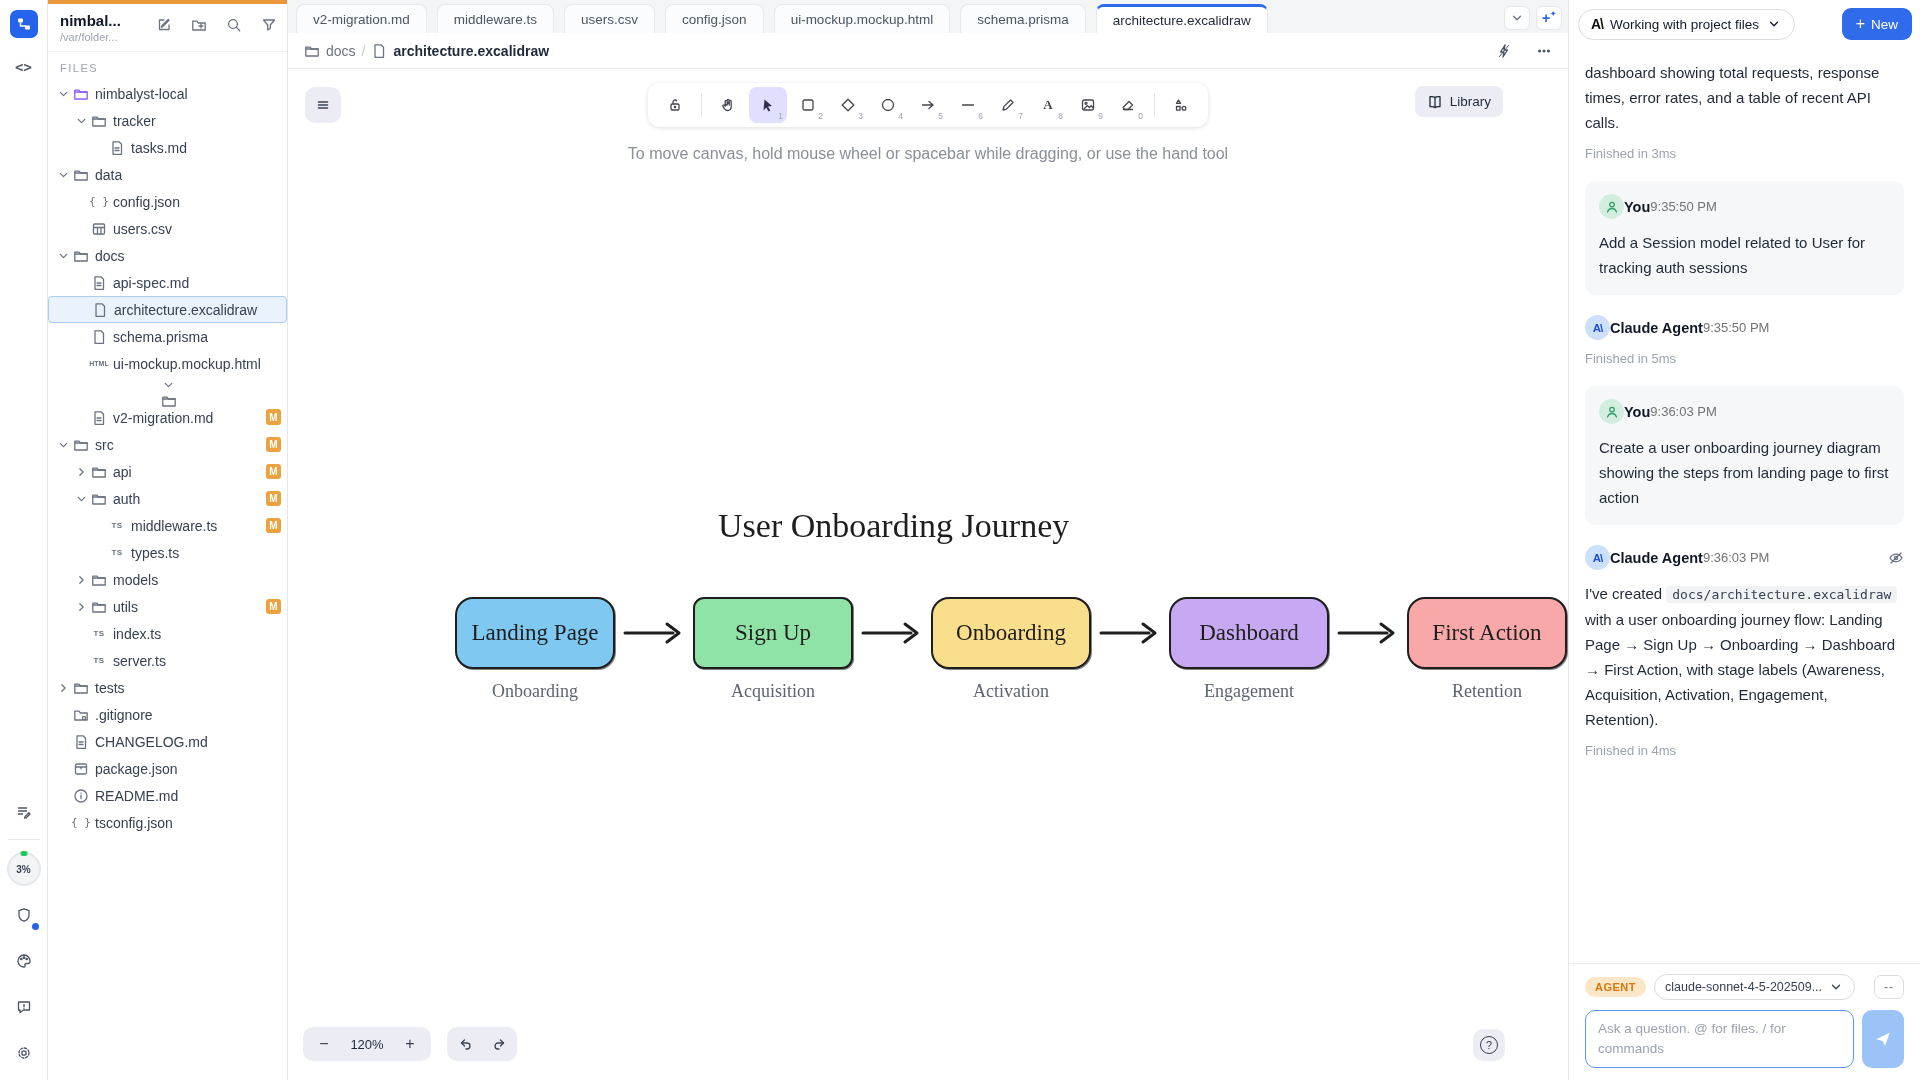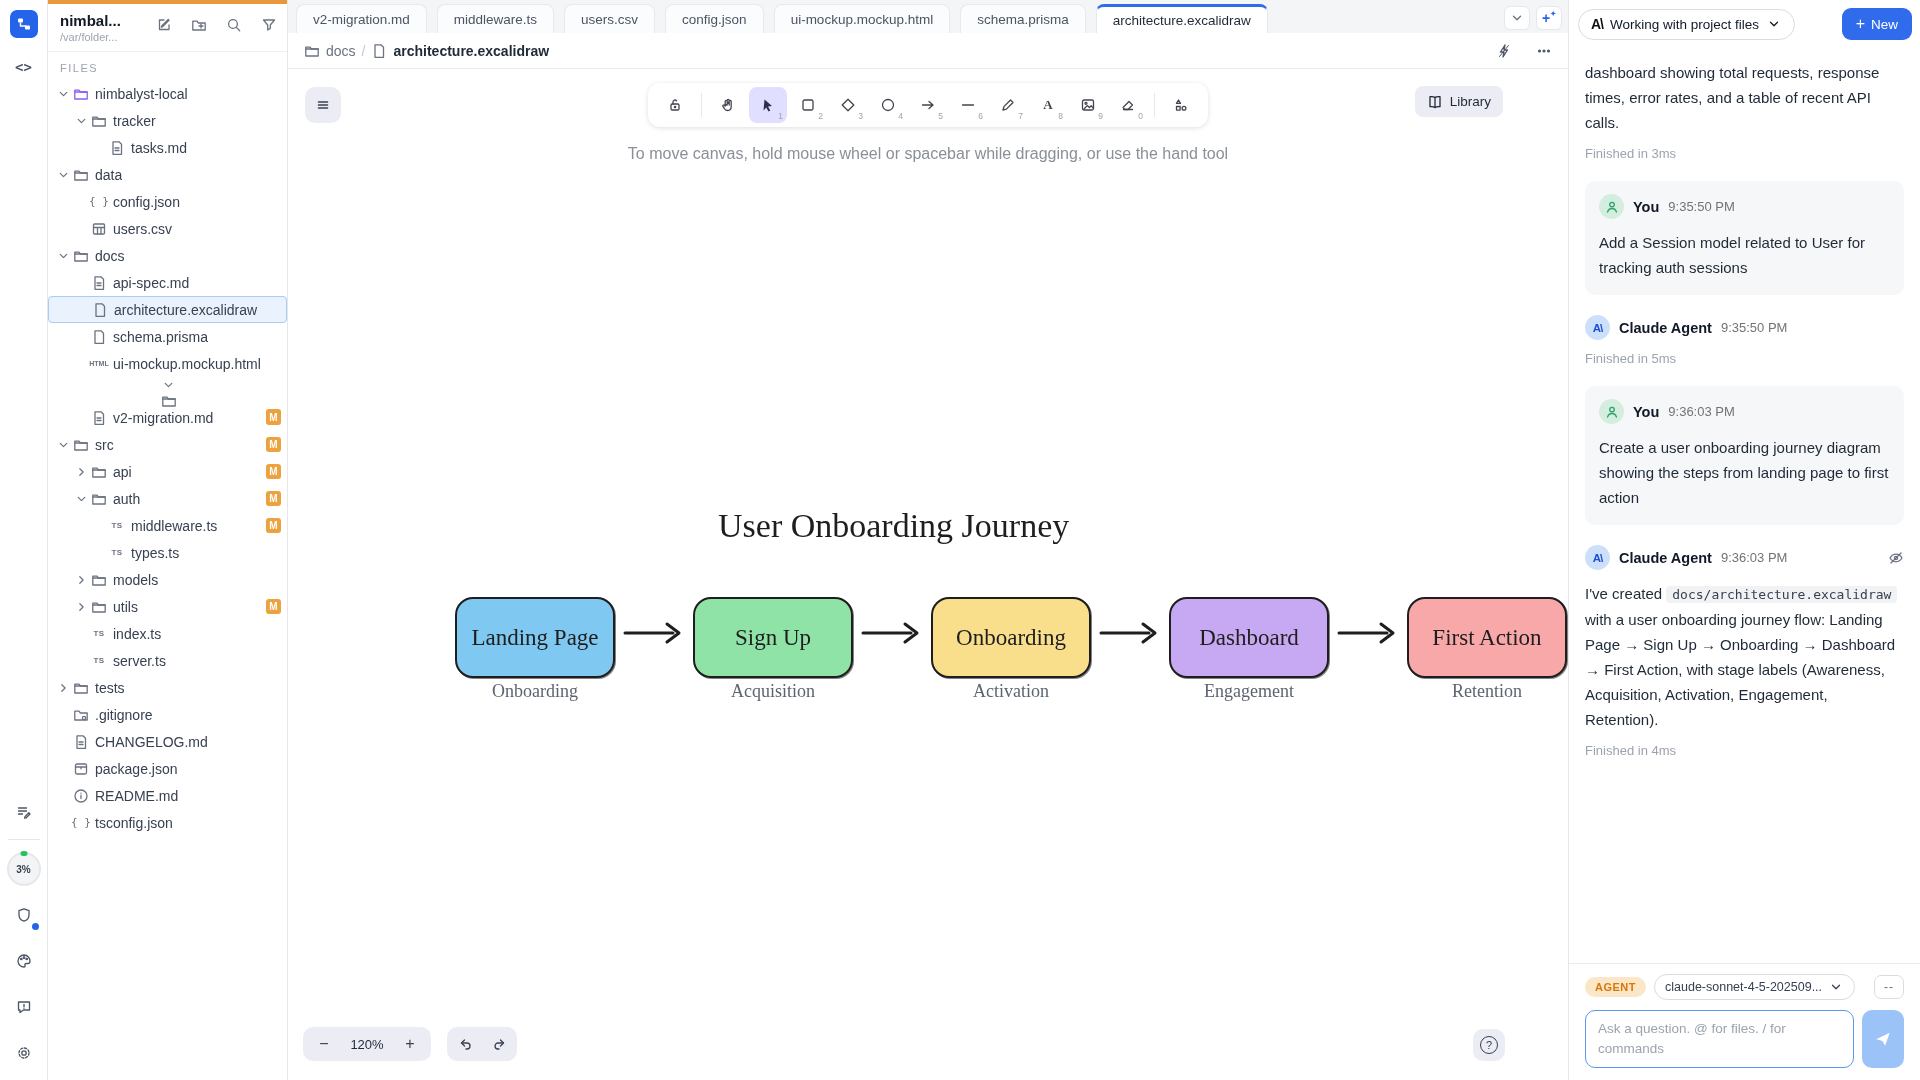--- a/index.html
+++ b/index.html
@@ -56,21 +56,21 @@
   .toolbar { position:absolute; left:50%; transform:translateX(-50%); top:14px; height:44px; background:#fff; border-radius:12px; box-shadow:0 1px 5px rgba(0,0,0,.13); display:flex; align-items:center; padding:0 8px; gap:2px; }
   .tool { position:relative; width:38px; height:36px; border-radius:8px; display:flex; align-items:center; justify-content:center; color:#43464D; cursor:pointer; }
   .tool.active { background:#E0DFFF; color:#30304D; }
   .tool .key { position:absolute; right:4px; bottom:2px; font-size:8.5px; color:#9CA3AF; }
   .tool-div { width:1px; height:24px; background:#E5E7EB; margin:0 5px; }
   .library-btn { position:absolute; right:65px; top:17px; height:31px; padding:0 12px; border-radius:8px; background:#ECECF4; display:flex; align-items:center; gap:7px; font-size:13.5px; color:#1F2937; cursor:pointer; }
   .hint { position:absolute; top:76px; left:0; right:0; text-align:center; font-size:16px; color:#8A8F98; }
 
   .exc { font-family:cursive; color:#1e1e1e; }
   .d-title { position:absolute; left:430px; top:438px; font-size:34px; white-space:nowrap; }
-  .d-box { position:absolute; top:528px; width:160px; height:81px; border:2.5px solid #1e1e1e; border-radius:18px; display:flex; align-items:center; justify-content:center; font-size:23px; box-shadow:1px 1px 0 rgba(30,30,30,.55); }
+  .d-box { position:absolute; top:528px; width:160px; height:72px; border:2.5px solid #1e1e1e; border-radius:18px; display:flex; align-items:center; justify-content:center; font-size:23px; box-shadow:1px 1px 0 rgba(30,30,30,.55); }
   .d-stage { position:absolute; top:612px; width:160px; text-align:center; font-size:18px; color:#5C6470; font-family:cursive; }
   .d-arrow { position:absolute; top:546px; width:62px; height:36px; }
 
   .zoompill { position:absolute; left:15px; top:958px; height:34px; background:#ECECF4; border-radius:10px; display:flex; align-items:center; padding:0 4px; }
   .zoompill .zb { width:34px; height:34px; display:flex; align-items:center; justify-content:center; color:#374151; font-size:16px; cursor:pointer; }
   .zoompill .zv { width:52px; text-align:center; font-size:13px; color:#1F2937; }
   .histpill { position:absolute; left:159px; top:958px; height:34px; background:#ECECF4; border-radius:10px; display:flex; align-items:center; padding:0 2px; }
   .histpill .zb { width:33px; height:34px; display:flex; align-items:center; justify-content:center; color:#374151; cursor:pointer; }
   .help-btn { position:absolute; left:1185px; top:960px; width:32px; height:32px; border-radius:10px; background:#ECECF4; color:#374151; display:flex; align-items:center; justify-content:center; cursor:pointer; }
   .help-q { width:18px; height:18px; border:1.4px solid #374151; border-radius:50%; font-size:11px; display:flex; align-items:center; justify-content:center; }
@@ -78,21 +78,21 @@
   
   .chat { width:352px; border-left:1px solid #E5E7EB; display:flex; flex-direction:column; background:#fff; }
   .chat-head { height:48px; display:flex; align-items:center; padding:0 8px 0 9px; gap:8px; }
   .ctx-pill { height:31px; border:1px solid #D9DCE1; border-radius:16px; background:#fff; display:flex; align-items:center; gap:7px; padding:0 12px; font-size:13.5px; color:#111827; cursor:pointer; }
   .ai-glyph { font-weight:bold; font-size:14px; color:#111; letter-spacing:-1px; }
   .new-btn { margin-left:auto; height:32px; padding:0 14px; background:#2F6BEB; color:#fff; border-radius:9px; display:flex; align-items:center; gap:6px; font-size:13.5px; cursor:pointer; }
   .messages { flex:1; overflow:hidden; padding:12px 16px 0; }
   .msg { margin-bottom:20px; }
   .msg-body { font-size:15px; line-height:25px; color:#1F2937; }
   .finished { margin-top:11px; font-size:13px; color:#9CA3AF; }
-  .mhead { display:flex; align-items:center; gap:9px; margin-bottom:11px; }
+  .mhead { display:flex; align-items:center; margin-bottom:11px; }
   .mname { font-weight:bold; font-size:14.5px; color:#111827; }
   .mtime { font-size:13px; color:#737373; }
   .avatar { width:25px; height:25px; border-radius:50%; display:flex; align-items:center; justify-content:center; flex:none; }
   .avatar.user { background:#D3EEDF; color:#2F9E6B; }
   .avatar.agent { background:#CCE0FA; color:#1D4ED8; font-weight:bold; font-size:11.5px; letter-spacing:-1px; }
   .usercard { background:#F6F7F9; border-radius:10px; padding:13px 14px 15px; }
   .codechip { font-family:"DejaVu Sans Mono", monospace; font-size:13px; background:#F1F2F4; border-radius:4px; padding:1px 6px; color:#374151; white-space:nowrap; }
   .mhead .hide-ic { margin-left:auto; color:#6B7280; }
 
   .composer { border-top:1px solid #E9EBEE; padding:10px 16px 12px; }
@@ -677,21 +677,21 @@
 
       <div class="d-title exc">User Onboarding Journey</div>
       <div id="diagram">
           <div class="d-box exc" style="left: 167px; background: rgb(126, 200, 241);">Landing Page</div>
           <div class="d-stage" style="left: 167px;">Onboarding</div>
           <div class="d-arrow" style="left: 335px;">
             <svg width="62" height="36" viewBox="0 0 62 36">
               <path d="M2 18 H50 M44 9 L56 18 L44 27" fill="none" stroke="#1e1e1e" stroke-width="3" stroke-linecap="round" stroke-linejoin="round"></path>
             </svg>
           </div>
-          <div class="d-box exc" style="left: 405px; background: rgb(143, 227, 166);">Sign Up</div>
+          <div class="d-box exc" style="left: 405px; background: rgb(143, 227, 166); border-radius: 11px;">Sign Up</div>
           <div class="d-stage" style="left: 405px;">Acquisition</div>
           <div class="d-arrow" style="left: 573px;">
             <svg width="62" height="36" viewBox="0 0 62 36">
               <path d="M2 18 H50 M44 9 L56 18 L44 27" fill="none" stroke="#1e1e1e" stroke-width="3" stroke-linecap="round" stroke-linejoin="round"></path>
             </svg>
           </div>
           <div class="d-box exc" style="left: 643px; background: rgb(249, 222, 140);">Onboarding</div>
           <div class="d-stage" style="left: 643px;">Activation</div>
           <div class="d-arrow" style="left: 811px;">
             <svg width="62" height="36" viewBox="0 0 62 36">

